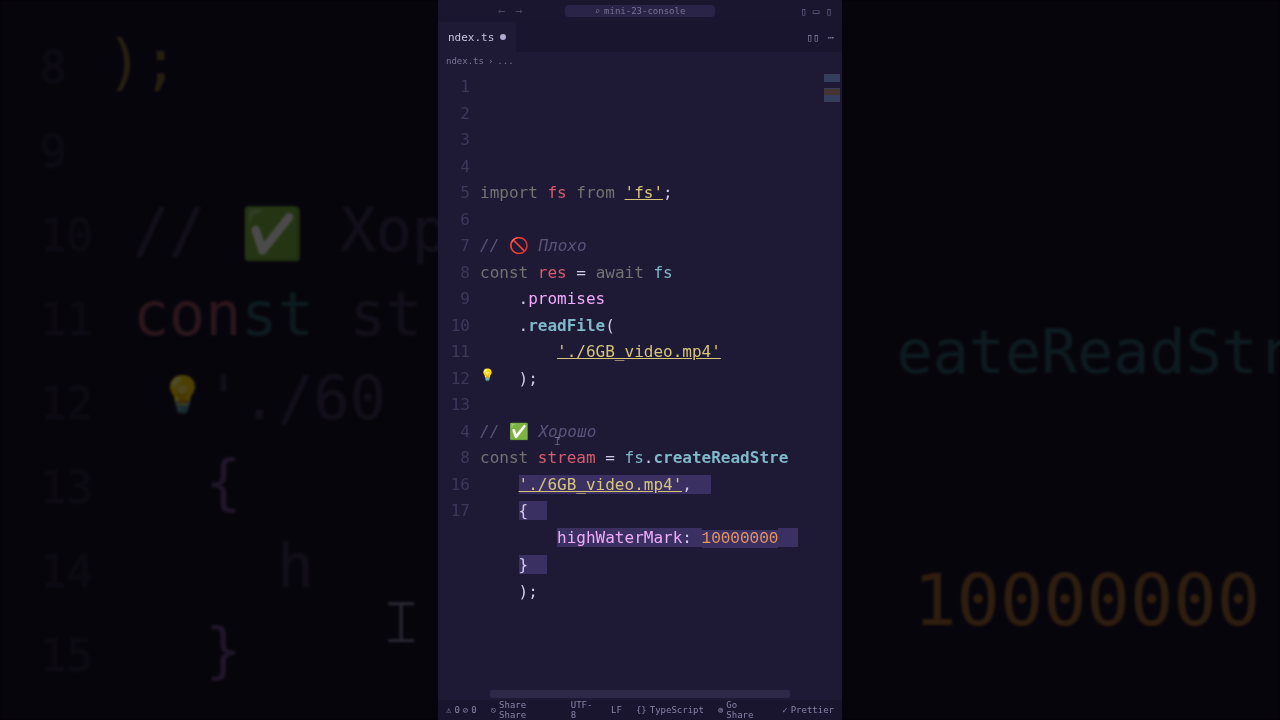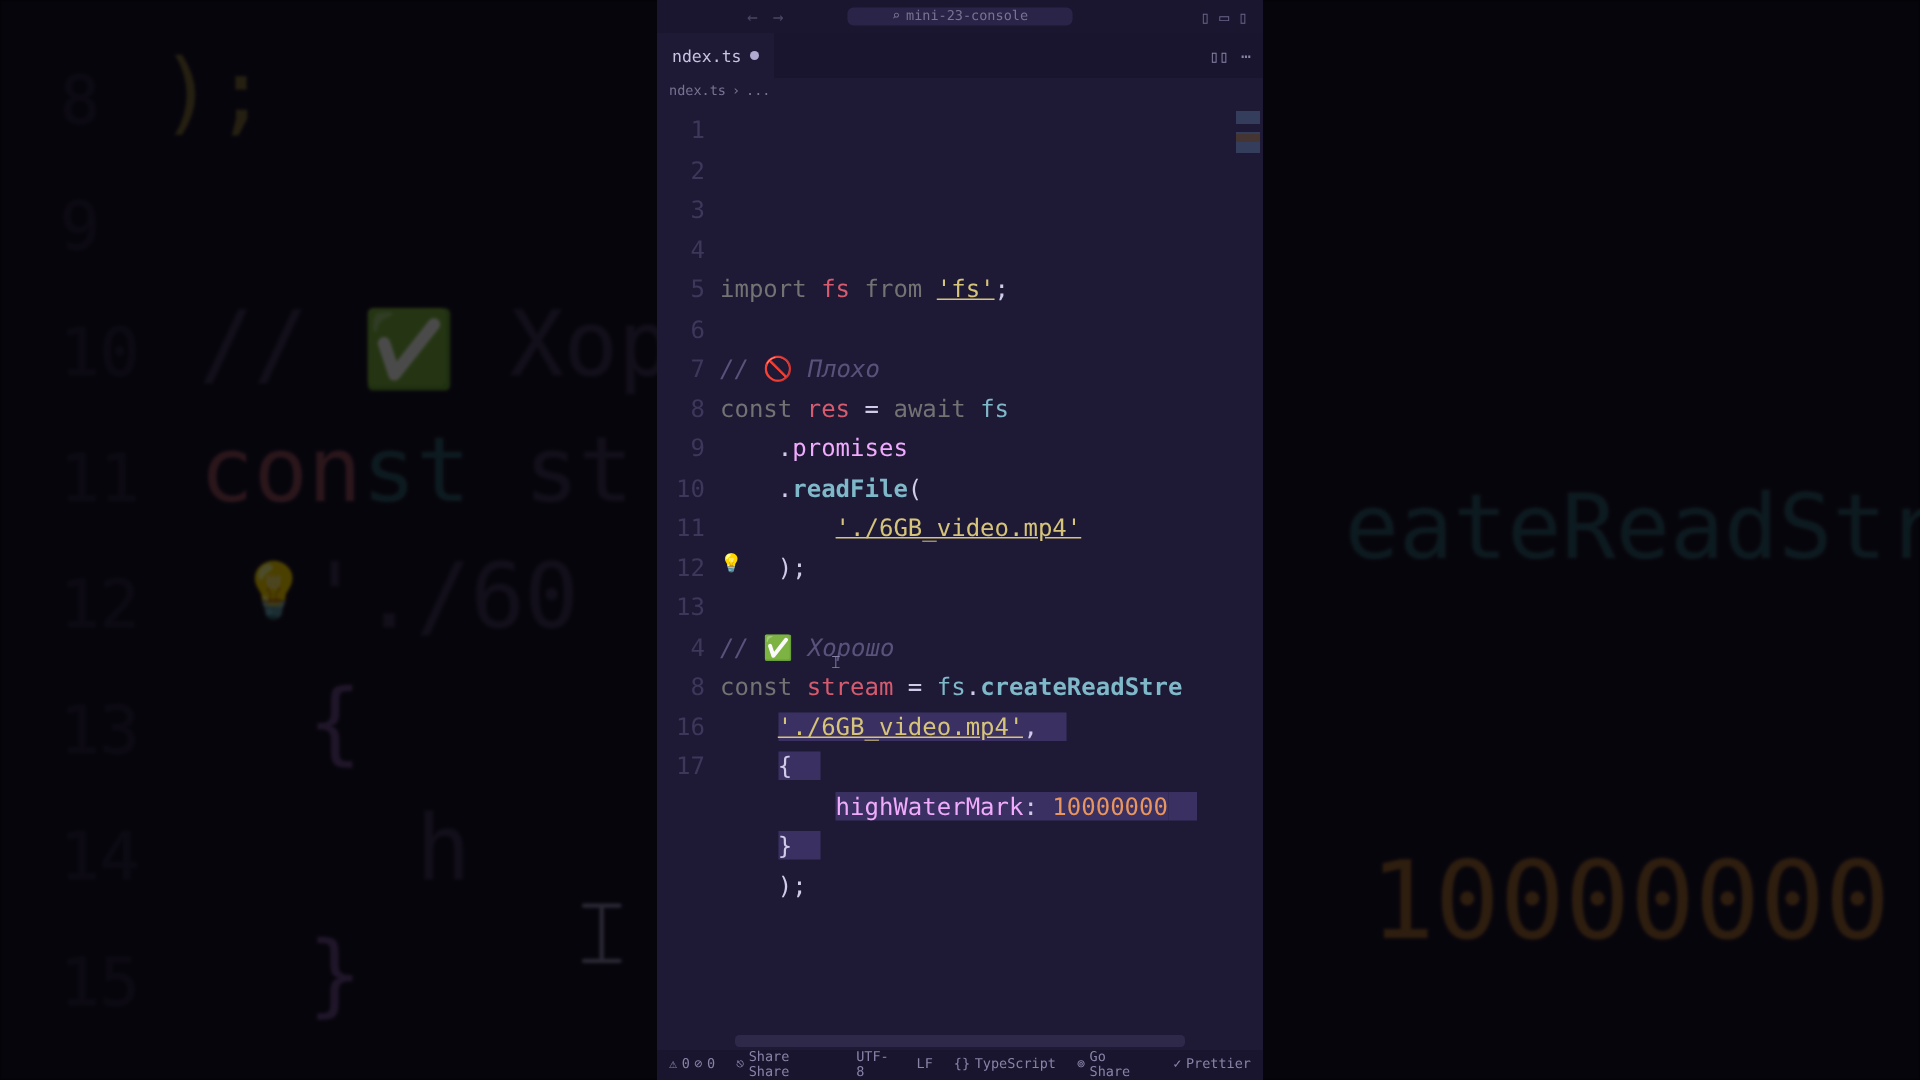--- a/index.html
+++ b/index.html
@@ -129,21 +129,21 @@
   white-space: pre;
   padding-top: 4px;
   position: relative;
 }
 .code .kw { color: #737373; }
 .code .var { color: #d65b6f; }
 .code .op { color: #d0cbe8; }
 .code .fn { color: #7fb8c9; font-weight: bold; }
 .code .obj { color: #7fb8c9; }
 .code .str { color: #d6c47a; text-decoration: underline; }
-.code .num { color: #e8955f; }
+.code .num { color: #e8955f; font-family: Liberation Mono, monospace; }
 .code .cmt { color: #5a527a; font-style: italic; }
 .code .prop { color: #f0abfc; }
 .code .punc { color: #d0cbe8; }
 .code .emoji { font-style: normal; }
 
 .sel1 { background: #3a3062; }
 .lightbulb {
   position: absolute;
   left: 0px;
   top: 292px;

